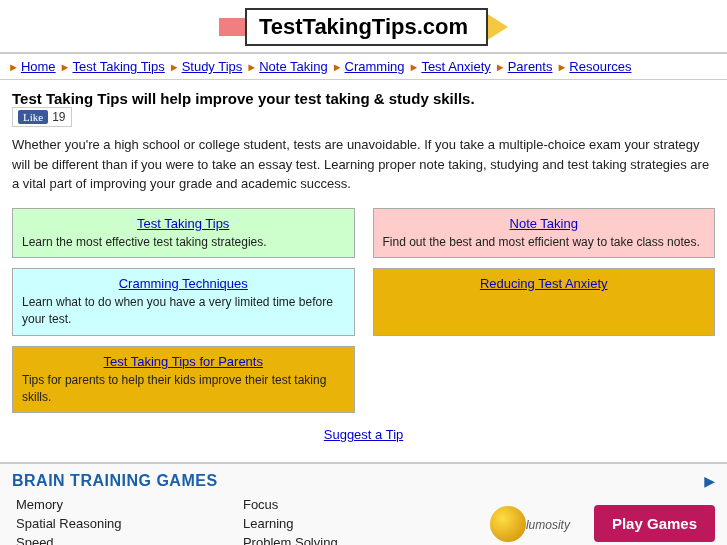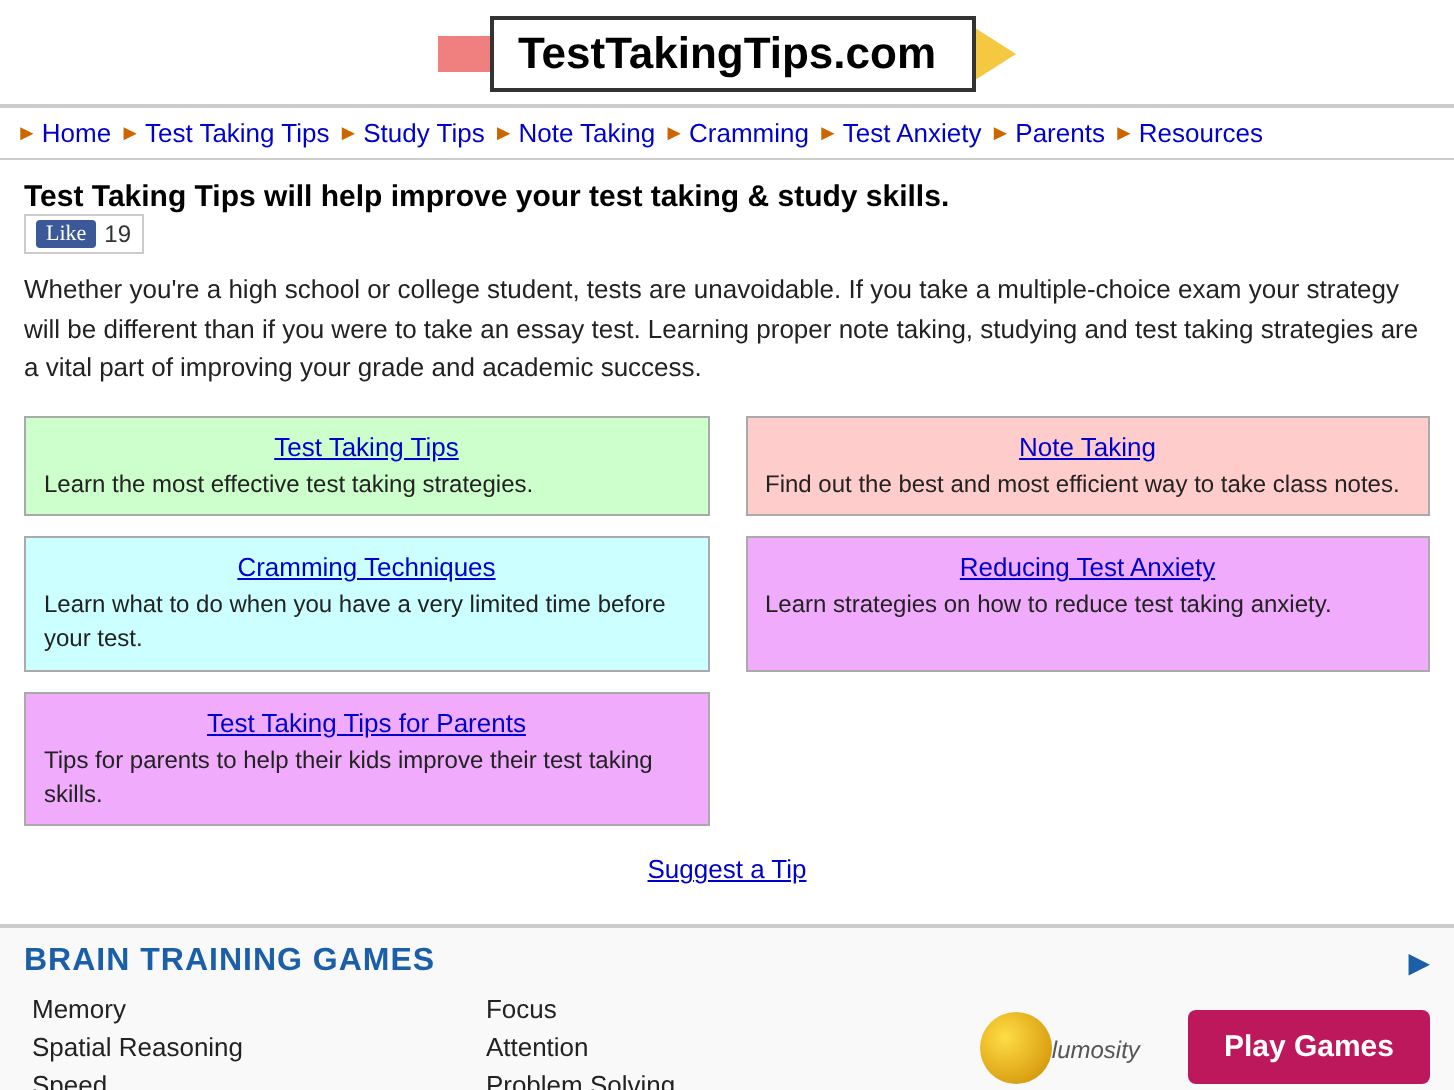--- a/index.html
+++ b/index.html
@@ -64,20 +64,21 @@
       font-size: 13px;
       cursor: pointer;
     }
     .nav-arrow {
       color: #cc6600;
       margin-right: 2px;
       font-size: 11px;
     }
     .nav-link {
       color: #0000cc;
+      text-decoration: underline;
       cursor: pointer;
     }
 
     
     #main {
       padding: 10px 12px;
     }
     #main-title-row {
       display: flex;
       justify-content: space-between;
@@ -125,21 +126,21 @@
       grid-template-columns: 1fr 1fr;
       gap: 10px 18px;
       margin-bottom: 14px;
     }
     .card {
       border: 1px solid #aaa;
       padding: 7px 9px;
     }
     .card-green { background: #ccffcc; }
     .card-pink { background: #ffcccc; }
-    .card-tan { background: #f0abfc; }
+    .card-tan { background: #eab308; }
     .card-yellow { background: #ffffcc; }
     .card-teal { background: #ccffff; }
     .card-title {
       color: #0000cc;
       text-decoration: underline;
       font-size: 13px;
       display: block;
       cursor: pointer;
       margin-bottom: 3px;
       text-align: center;
@@ -301,21 +302,20 @@
       <span class="card-desc">Find out the best and most efficient way to take class notes.</span>
     </div>
 
     <div class="card card-teal">
       <span class="card-title">Cramming Techniques</span>
       <span class="card-desc">Learn what to do when you have a very limited time before your test.</span>
     </div>
 
     <div class="card card-tan">
       <span class="card-title">Reducing Test Anxiety</span>
-      <span class="card-desc">Learn strategies on how to reduce test taking anxiety.</span>
     </div>
 
     <div class="card card-tan">
       <span class="card-title">Test Taking Tips for Parents</span>
       <span class="card-desc">Tips for parents to help their kids improve their test taking skills.</span>
     </div>
   </div>
 
   <div id="suggest-row">
     <span id="suggest-link">Suggest a Tip</span>
@@ -325,21 +325,21 @@
 <div id="brain-banner">
   <div id="brain-banner-header">
     <span id="brain-title">BRAIN TRAINING GAMES</span>
     <span id="ad-icon">▶</span>
   </div>
   <div id="brain-content">
     <div id="brain-words">
       <span class="brain-word">Memory</span>
       <span class="brain-word">Focus</span>
       <span class="brain-word">Spatial Reasoning</span>
-      <span class="brain-word">Attention</span>
+      <span class="brain-word">Learning</span>
       <span class="brain-word">Speed</span>
       <span class="brain-word">Problem Solving</span>
     </div>
     <div id="lumosity-logo">
       <span class="lumosity-ball"></span>
       <span class="lumosity-text">lumosity</span>
     </div>
     <button id="play-btn">Play Games</button>
   </div>
 </div>

